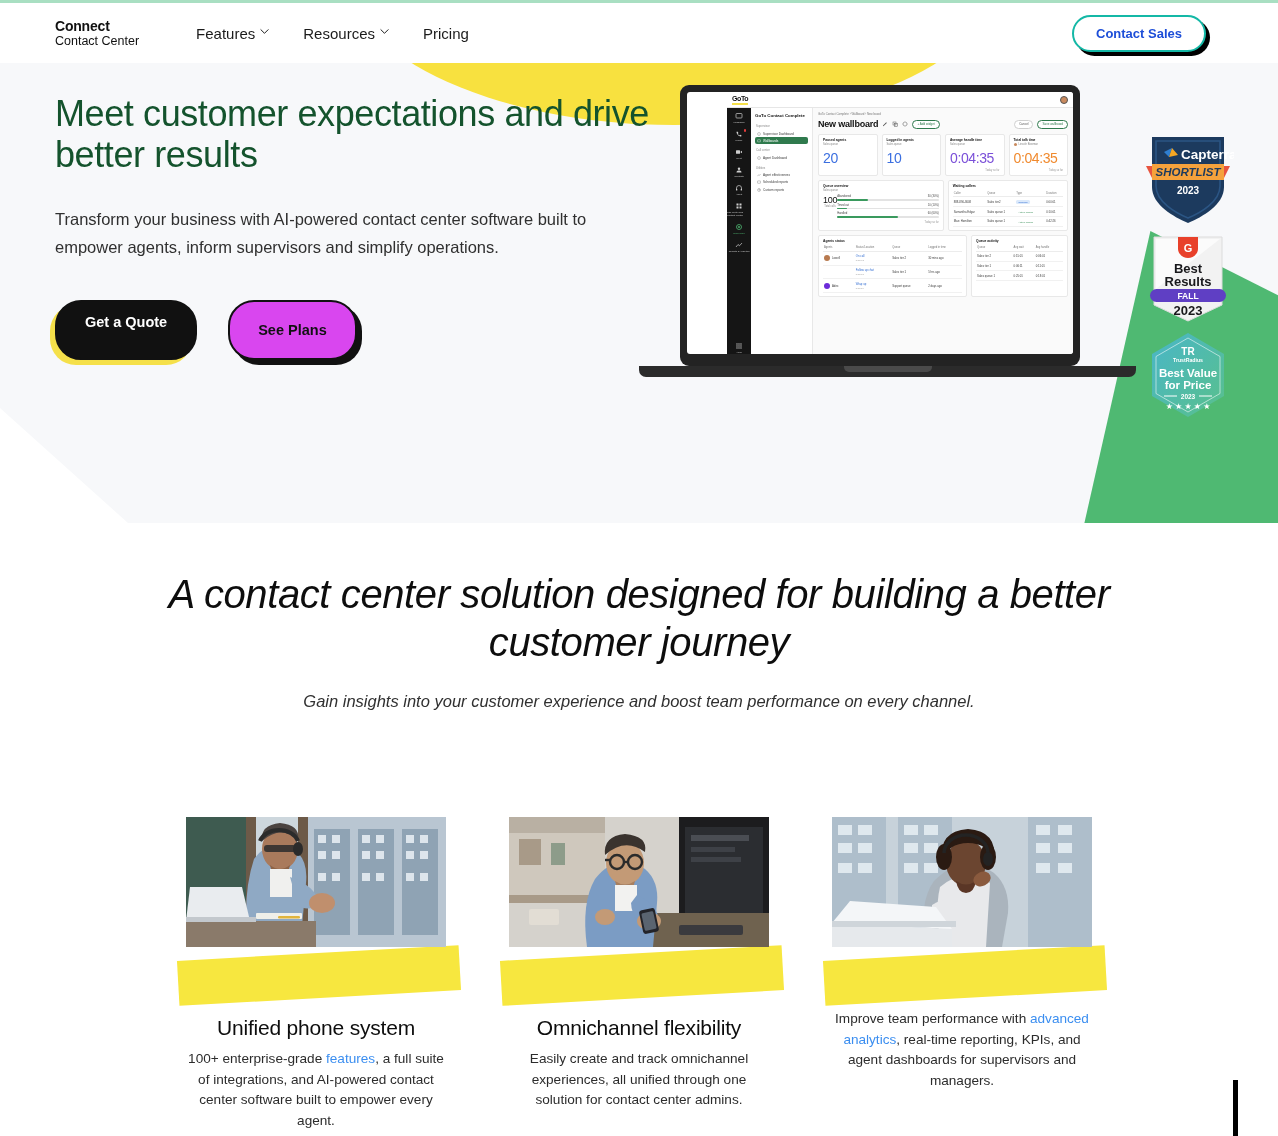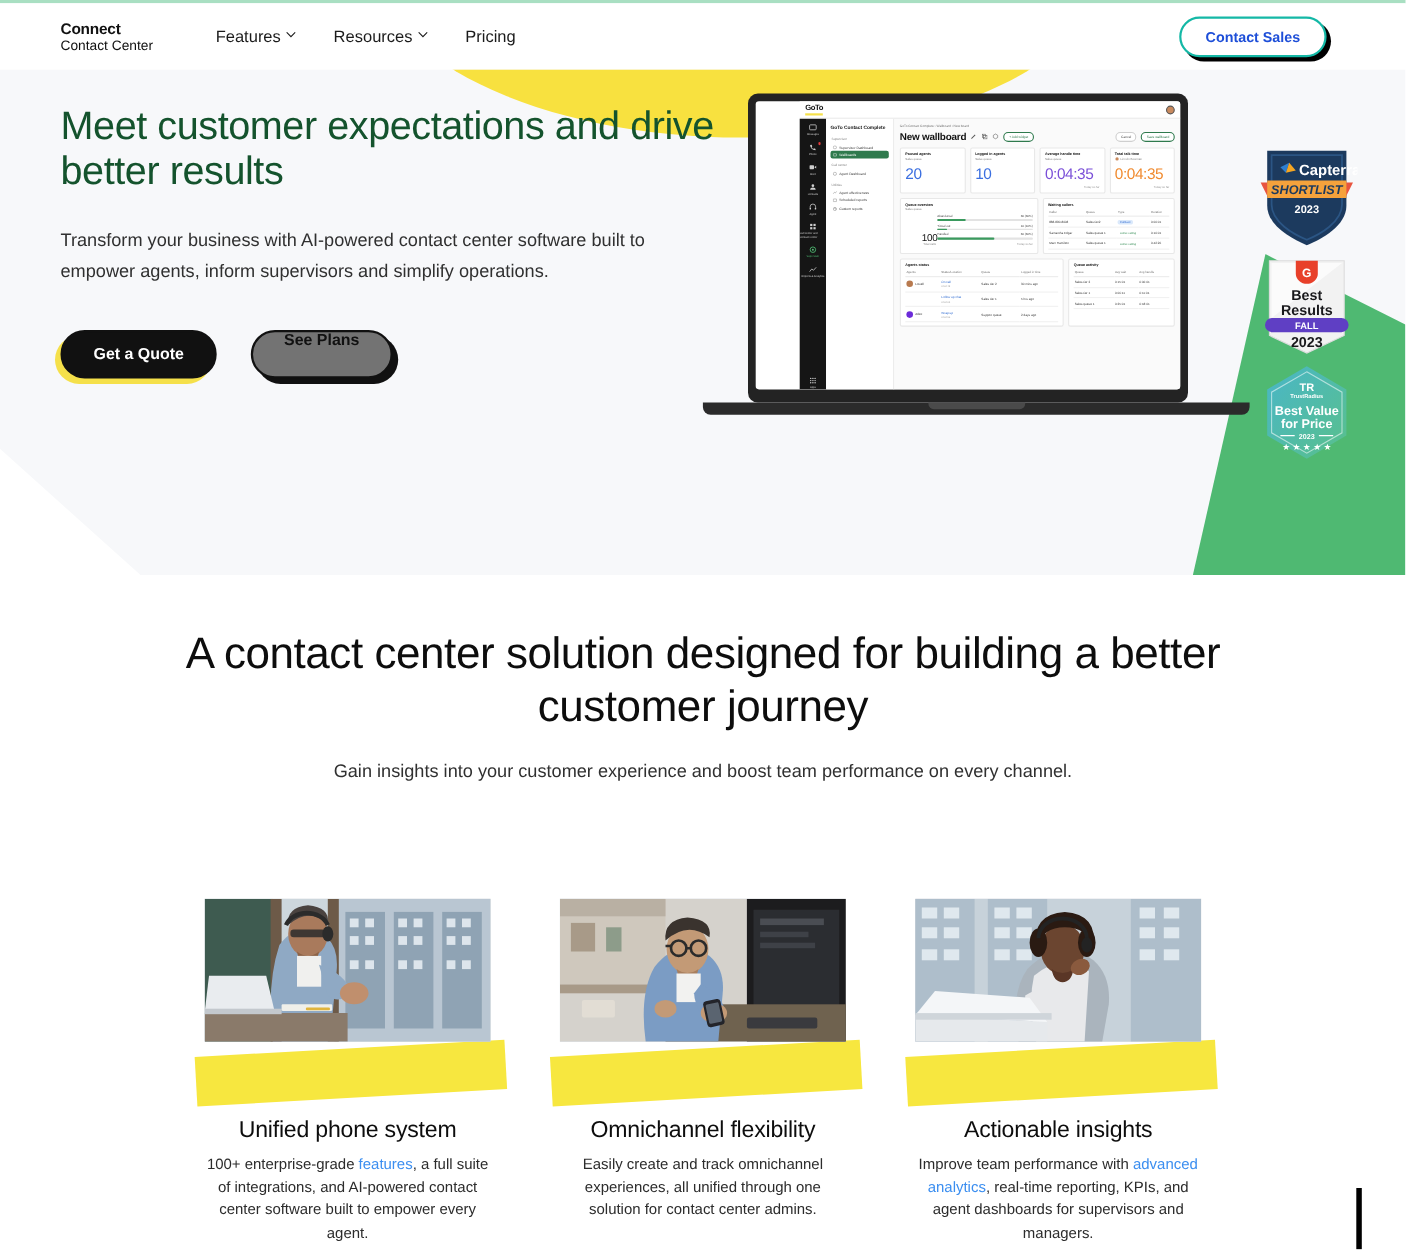--- a/index.html
+++ b/index.html
@@ -63,22 +63,22 @@
     font-size:16.5px; line-height:1.72; color:#303030;
   }
   .hero-ctas { position:absolute; left:55px; top:300px; display:flex; gap:31px;justify-content:flex-end; }
   .btn-dark {
     position:relative; display:inline-block; padding:12px 28px;
     background:#111; color:#fff; font-size:14.5px; font-weight:bold;
     border-radius:26px; border:2px solid #111;
     box-shadow: -5px 5px 0 #f5e04a; cursor:pointer; white-space:nowrap;
   }
   .btn-light {
-    position:relative; display:inline-block; padding:0 28px;
-    background:#737373; color:#111; font-size:14.5px; font-weight:bold;
+    position:relative; display:inline-block; padding:20px 28px;
+    background:#d946ef; color:#111; font-size:14.5px; font-weight:bold;
     border-radius:26px; border:2.5px solid #111;
     box-shadow: 5px 5px 0 #111; cursor:pointer; white-space:nowrap;
   }
 
   
   .laptop { position:absolute; left:639px; top:85px; width:450px; height:300px; z-index:5; }
   .laptop-body {
     position:absolute; left:41px; top:0; width:400px; height:281px;
     background:#232323; border-radius:9px; padding:7px 7px 12px 7px;
   }
@@ -125,21 +125,21 @@
   .kpi { flex:1; background:#fff; border:0.5px solid #e8e8e8; border-radius:2px; padding:3px 4px 3px 4px; min-width:0; }
   .kpi-t { font-size:3.3px; font-weight:bold; color:#111; }
   .kpi-s { font-size:2.7px; color:#888; margin-top:1px; display:flex; align-items:center; gap:1.5px; }
   .kpi-dot { width:3.4px; height:3.4px; border-radius:50%; background:#c98a5e; }
   .kpi-v { font-size:14px; font-weight:400; margin-top:4px; letter-spacing:-0.4px; }
   .kpi-f { font-size:2.6px; color:#999; text-align:right; margin-top:3px; }
   .panel-row { display:flex; gap:4px; margin-bottom:4px; }
   .panel { background:#fff; border:0.5px solid #e8e8e8; border-radius:2px; padding:3px 4px; min-width:0; }
   .panel-t { font-size:3.3px; font-weight:bold; color:#111; }
   .panel-s { font-size:2.7px; color:#888; margin-top:0.5px; }
-  .q-wrap { display:flex; align-items:flex-end; gap:0; margin-top:3px;margin-left:15px; }
+  .q-wrap { display:flex; align-items:flex-start; gap:0; margin-top:3px; }
   .q-total { text-align:center; flex:none; }
   .q-num { font-size:9px; color:#111; letter-spacing:-0.3px; }
   .q-lab { font-size:2.6px; color:#888; }
   .q-bars { flex:1; min-width:0; }
   .q-bar-line { font-size:2.7px; color:#444; display:flex; justify-content:space-between; }
   .q-track { height:1.8px; background:#e3e3e3; border-radius:1px; margin:1px 0 3px 0; }
   .q-fill { height:100%; background:#3a9a5e; border-radius:1px; }
   .q-foot { font-size:2.6px; color:#999; text-align:right; margin-top:1px; }
   table.mini { width:100%; border-collapse:collapse; margin-top:2px; }
   table.mini th { font-size:2.7px; color:#777; text-align:left; font-weight:normal; padding:1.5px 1px; border-bottom:0.4px solid #ececec; }
@@ -149,21 +149,21 @@
   .tag.green { color:#2f8a50; }
   .ag-av { width:6px; height:6px; border-radius:50%; display:inline-block; vertical-align:middle; margin-right:2px; }
   .lnk { color:#2f6bd1; }
   .lnk-sub { color:#999; font-size:2.4px; }
 
   
   .badges { position:absolute; right:42px; top:131px; width:96px; z-index:8; }
   .badge { margin-bottom:6px; display:flex; justify-content:center;align-items:center; }
 
   
-  .sec2 { position:absolute; top:570px; left:0; width:1278px; }
+  .sec2 { position:absolute; top:570px; left:0; width:1278px;font-style:italic; }
   .sec2-h {
     text-align:center; font-size:40px; line-height:1.2; font-weight:500;
     color:#0d0d0d; letter-spacing:-0.4px; margin:0 auto; width:1000px;
   }
   .sec2-sub { text-align:center; font-size:16.5px; color:#303030; margin-top:26px; }
 
   .cards { position:absolute; top:785px; left:0; width:1278px; display:flex; justify-content:center; gap:63px; }
   .card { width:260px; position:relative; }
   .card-media { position:relative; height:215px; }
   .yellow-band {
@@ -795,21 +795,20 @@
             <ellipse cx="156" cy="42" rx="5" ry="7" fill="#232323"></ellipse>
             <path d="M124 64 q10 7 20 0 q-2 12 -10 12 q-8 0 -10 -12z" fill="#5a3626"></path>
             <path d="M100 88 q22 -14 34 6 q-14 18 -34 10z" fill="#e8e9eb"></path>
             <ellipse cx="150" cy="62" rx="9" ry="7" fill="#8a5a3e" transform="rotate(-25 150 62)"></ellipse>
             <path d="M0 106 L120 112 L120 130 L0 130z" fill="#e6e9ec"></path>
             <path d="M18 84 L104 90 L120 112 L0 106z" fill="#f4f6f8"></path>
             <rect x="0" y="104" width="124" height="6" fill="#cfd5da"></rect>
           </svg>
         </div>
       </div>
-      <div class="card-title">Actionable insights</div>
       <div class="card-body"><span>Improve team performance with </span><a href="#">advanced analytics</a><span>, real-time reporting, KPIs, and agent dashboards for supervisors and managers.</span></div>
     </div>
 
   </div>
 
   <div class="scroll-marker"></div>
 
 </div>
 
 </body></html>

